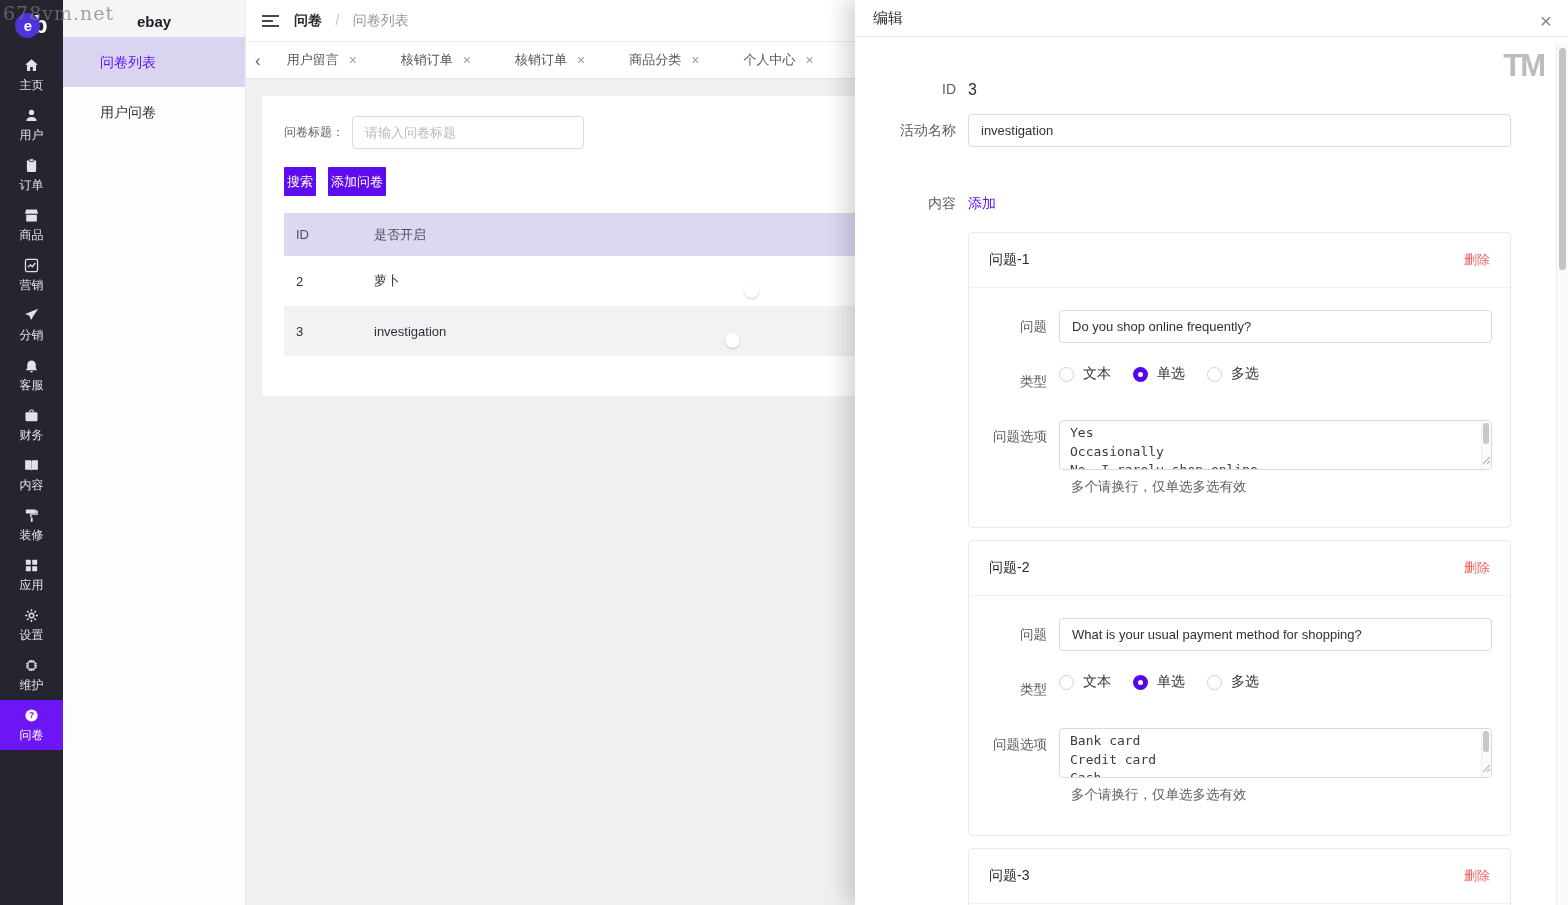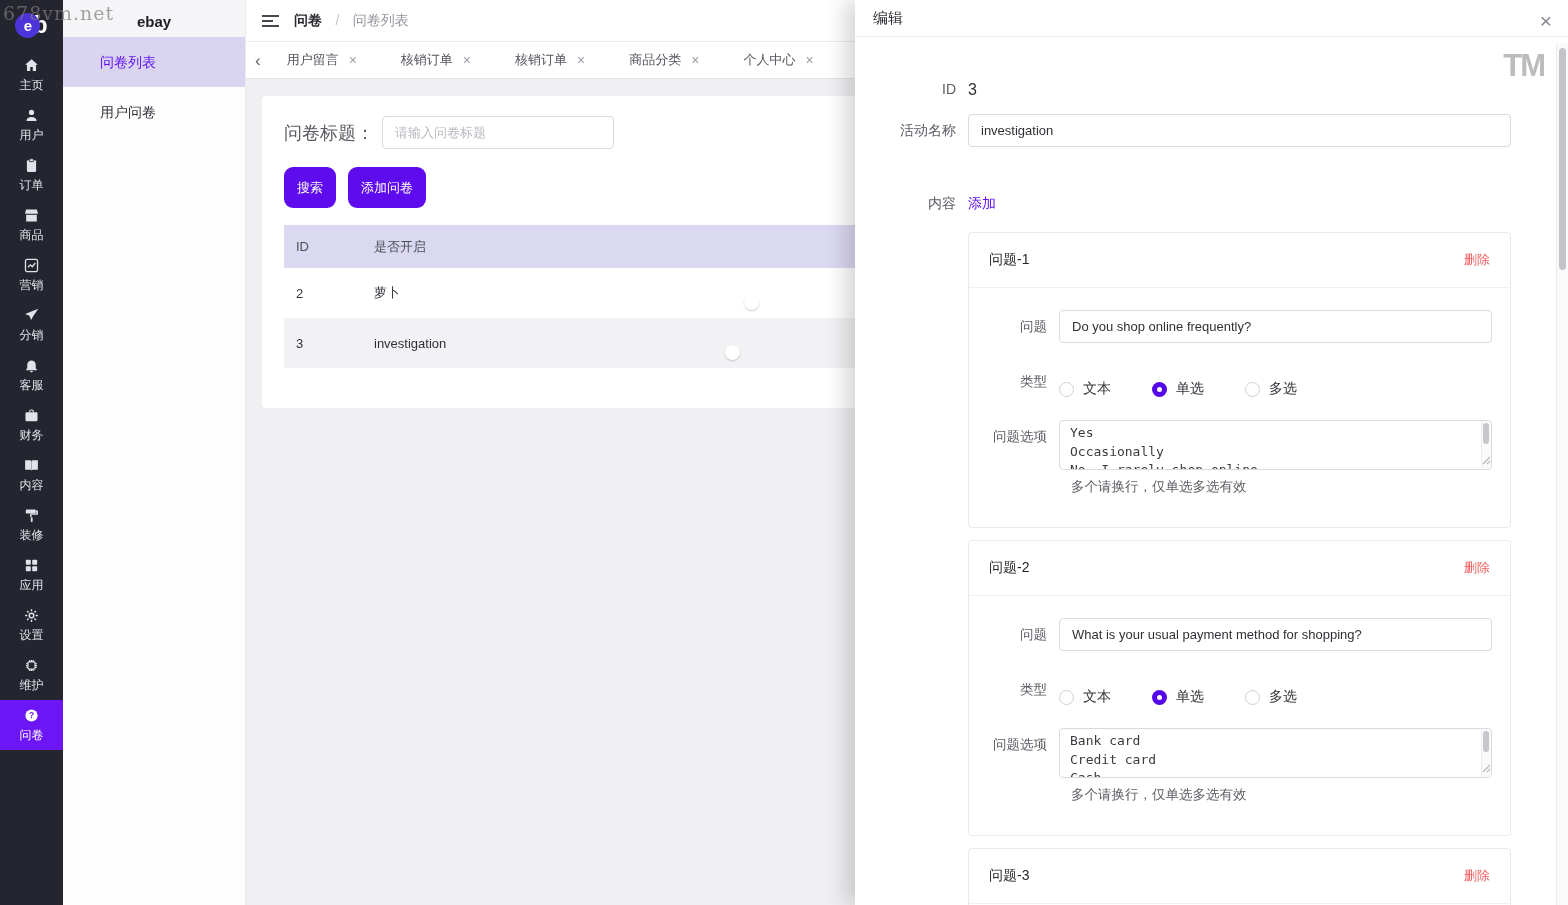--- a/index.html
+++ b/index.html
@@ -36,25 +36,25 @@
   .bc-sep { color:#c3c3c9; margin:0 9px; font-size:14px; }
   .bc-page { color:#95959d; font-size:14px; }
   .tabbar { height:37px; background:#fff; border-bottom:1px solid #e5e5e9; display:flex; align-items:center; padding-left:9px; }
   .tab-chevron { color:#5f6066; font-size:17px; margin-right:4px; cursor:pointer; line-height:1; }
   .tab { display:flex; align-items:center; gap:10px; padding:0 22px; font-size:13px; color:#54555d; cursor:pointer; white-space:nowrap; }
   .tab-x { color:#9c9da5; font-size:14px; }
 
   .content { padding:17px 16px; }
   .panel { background:#fff; border-radius:4px; width:1278px; padding:20px 22px 40px; }
   .filter-row { display:flex; align-items:center; }
-  .filter-label { font-size:18px; color:#5c5d64; margin-right:8px; }
+  .filter-label { font-size:12px; color:#5c5d64; margin-right:8px; }
   .filter-input { width:232px; height:33px; border:1px solid #d9d9df; border-radius:4px; padding:0 12px; font-size:13px; color:#303136; outline:none; background:#fff; }
   .filter-input::placeholder { color:#b9b9c1; }
   .btn-row { margin-top:18px; display:flex; gap:12px; }
-  .btn { background:#5e0cee; color:#fff; border:none; border-radius:9px; height:41px; padding:0 13px; font-size:13px; cursor:pointer; }
+  .btn { background:#5e0cee; color:#fff; border:none; border-radius:1px; height:29px; padding:0 3px; font-size:13px; cursor:pointer; }
 
   .table { margin-top:17px; }
   .thead { display:flex; background:#dbd8f2; height:43px; align-items:center; font-size:13px; color:#4e4f58; }
   .trow { display:flex; height:50px; align-items:center; font-size:13px; color:#303136; }
   .trow.striped { background:#f2f2f4; }
   .c1 { width:78px; padding-left:12px; }
   .c2 { width:368px; padding-left:12px; }
   .c3 { flex:1; padding-left:12px; }
   .switch { width:38px; height:19px; border-radius:10px; position:relative; cursor:pointer; }
   .switch[data-on="false"] { background:#dcdce2; }
@@ -83,21 +83,21 @@
   .add-link { color:#6013f2; font-size:14px; line-height:33px; cursor:pointer; }
 
   .qcard { margin:0 45px 12px 113px; border:1px solid #e9e9ee; border-radius:4px; background:#fff; }
   .qcard-header { height:55px; display:flex; align-items:center; justify-content:space-between; padding:0 20px; border-bottom:1px solid #f0f0f2; }
   .q-title { font-size:14px; color:#26272c; }
   .q-del { font-size:13px; color:#f25c5c; cursor:pointer; }
   .qcard-body { padding:22px 18px 31px 0; }
   .q-row { display:flex; margin-bottom:22px; }
   .q-label { width:90px; text-align:right; padding-right:12px; font-size:13.5px; color:#5c5d64; line-height:33px; flex:none; }
   .q-input { flex:1; height:33px; border:1px solid #d9d9df; border-radius:4px; padding:0 12px; font-size:13px; color:#303136; outline:none; background:#fff; }
-  .radio-group { display:flex; align-items:flex-end; gap:41px; height:33px;font-family:Liberation Serif, serif; }
+  .radio-group { display:flex; align-items:flex-start; gap:22px; height:33px;font-family:Liberation Serif, serif; }
   .radio { display:flex; align-items:center; gap:9px; cursor:pointer; font-size:14px; color:#303136; }
   .rdot { width:15px; height:15px; border-radius:50%; border:1px solid #d0d0d6; background:#fff; position:relative; flex:none; }
   .radio.checked .rdot { border:none; background:#5408ea; }
   .radio.checked .rdot::after { content:''; position:absolute; left:5px; top:5px; width:5px; height:5px; background:#fff; border-radius:50%; }
   .ta-wrap { position:relative; flex:1; }
   .ta { width:100%; height:50px; border:1px solid #d9d9df; border-radius:4px; padding:3px 20px 3px 10px; font-family:"DejaVu Sans Mono",monospace; font-size:13px; line-height:18.5px; color:#3a3b40; resize:none; overflow:hidden; display:block; background:#fff; outline:none; }
   .ta-track { position:absolute; right:1px; top:1px; bottom:1px; width:10px; background:#fafafa; border-left:1px solid #ececf0; border-radius:0 3px 3px 0; }
   .ta-thumb { position:absolute; right:3px; top:3px; width:6px; height:21px; background:#c6c6cb; border-radius:3px; cursor:grab; }
   .ta-resize { position:absolute; right:1px; bottom:1px; cursor:nwse-resize; }
   .hint-row { margin:8px 18px 0 90px; padding-left:12px; font-size:13.5px; color:#5f6066; }

